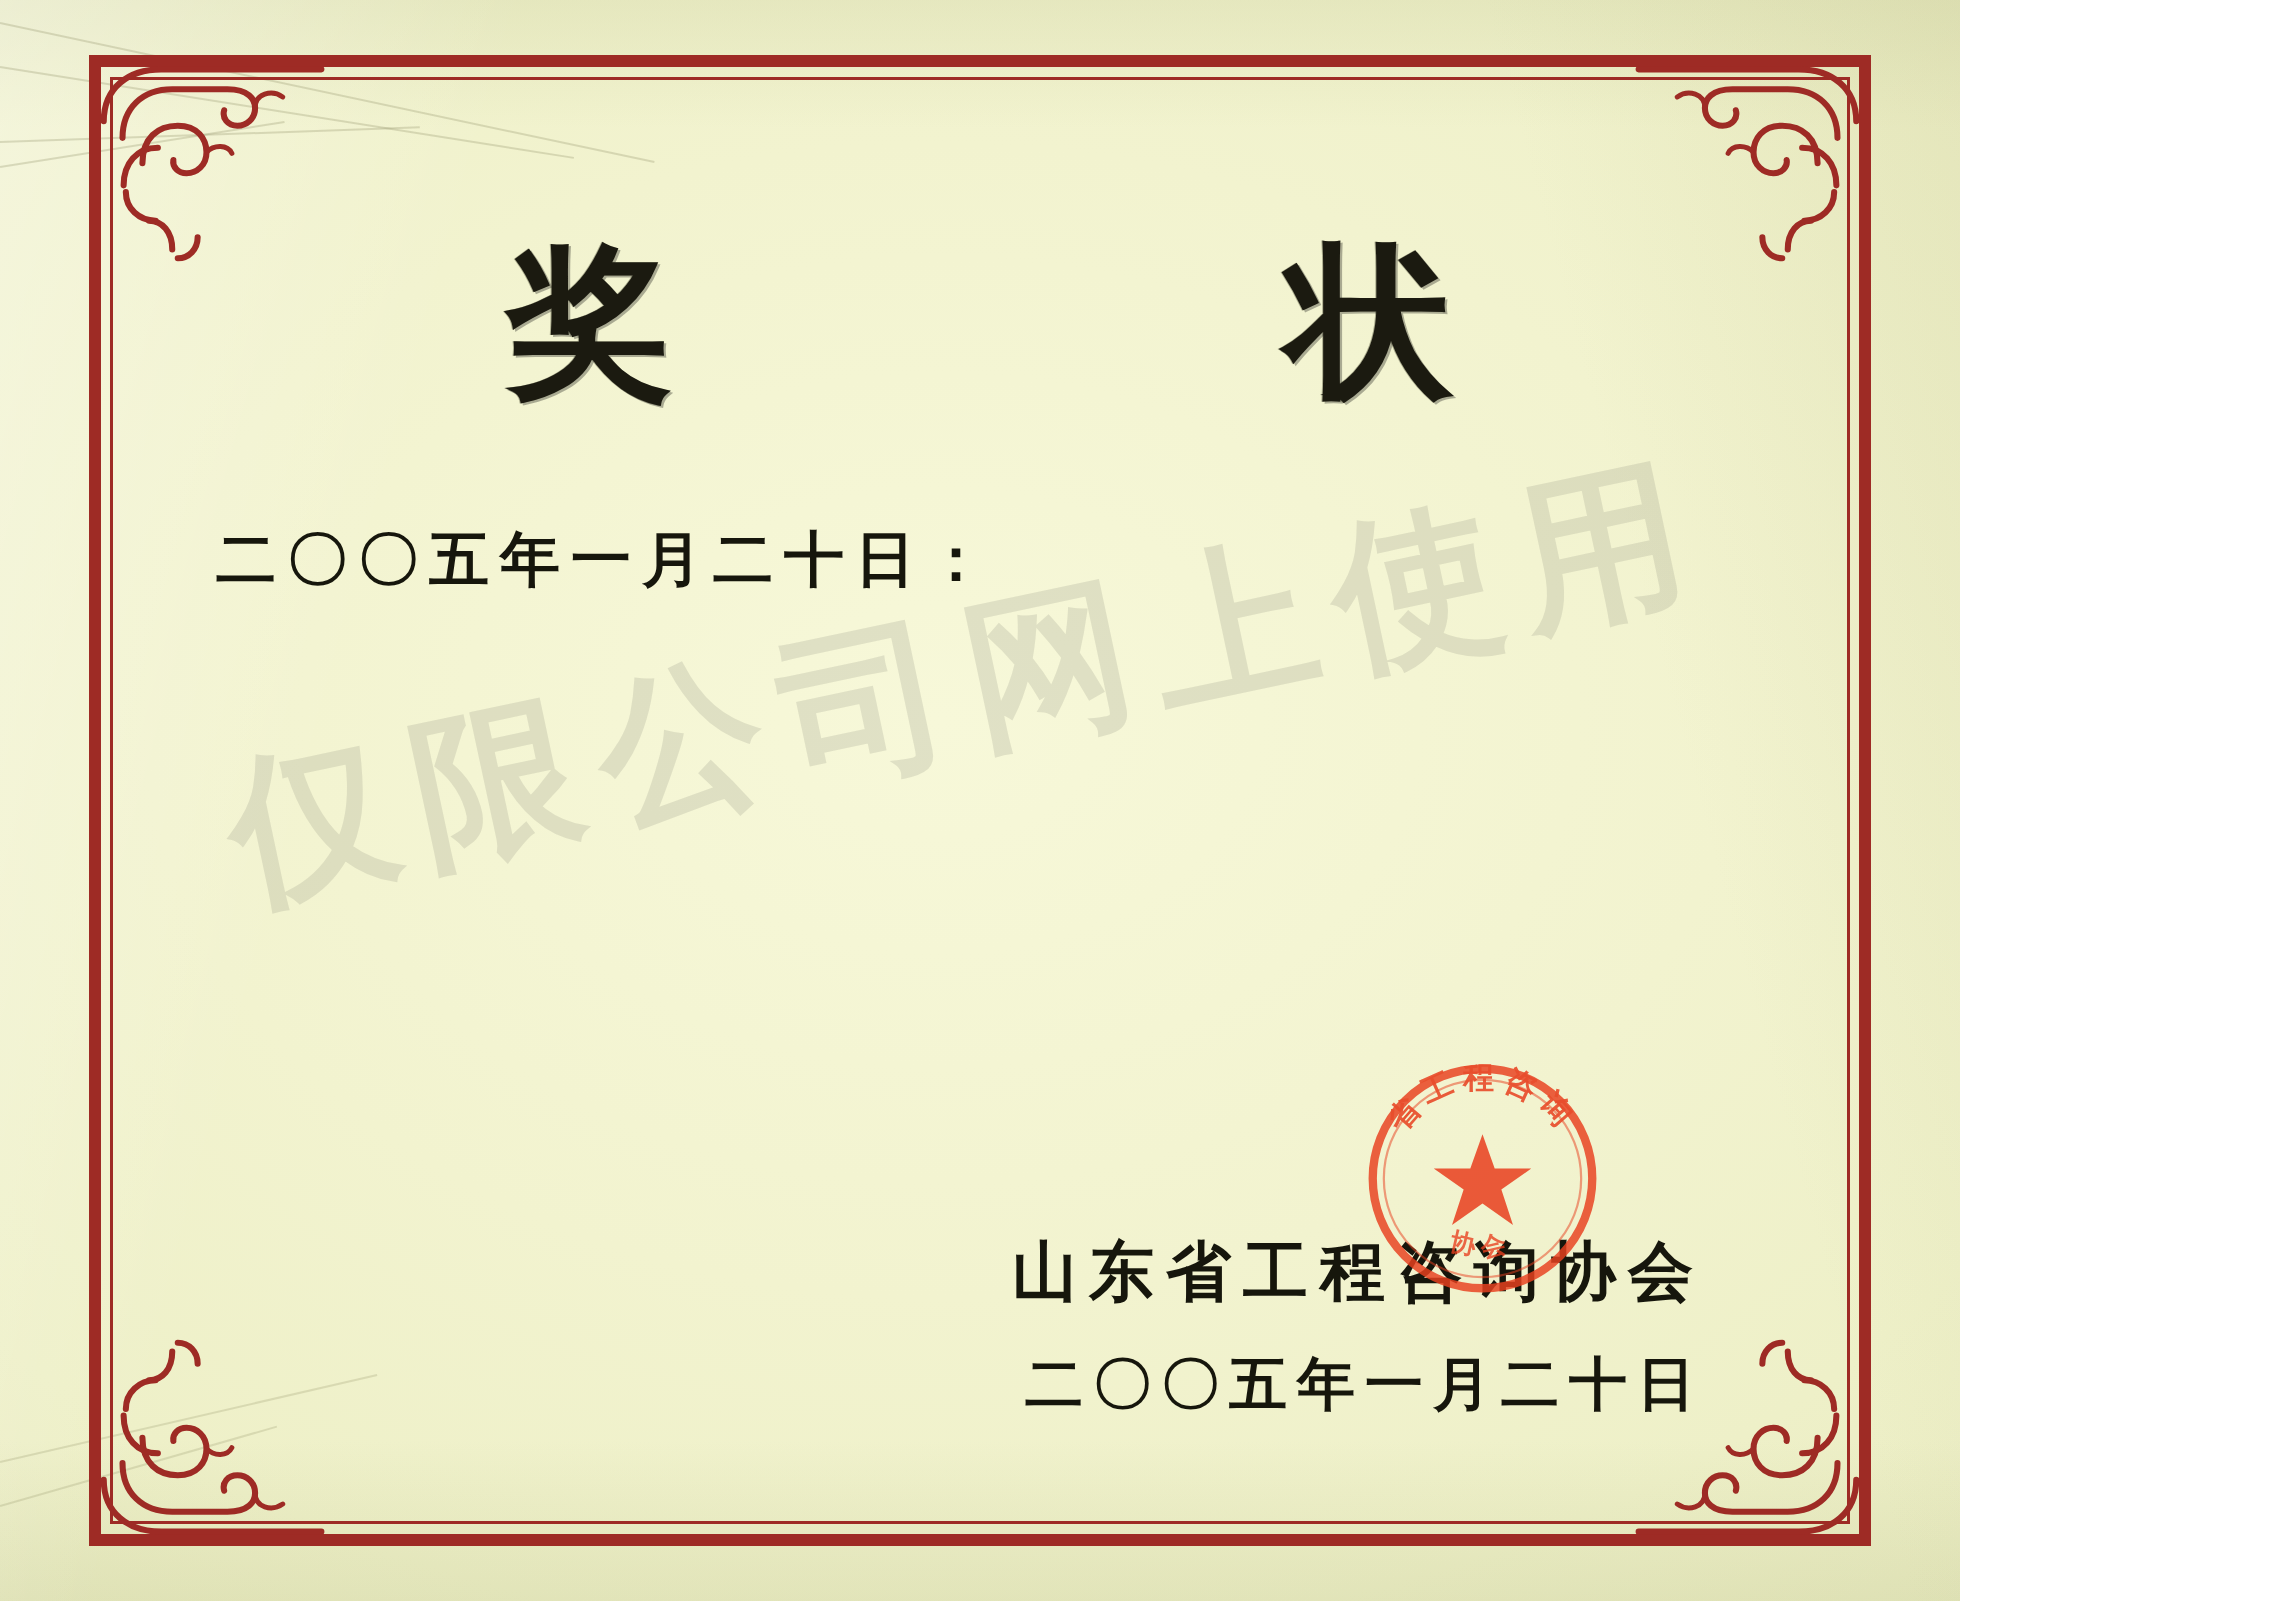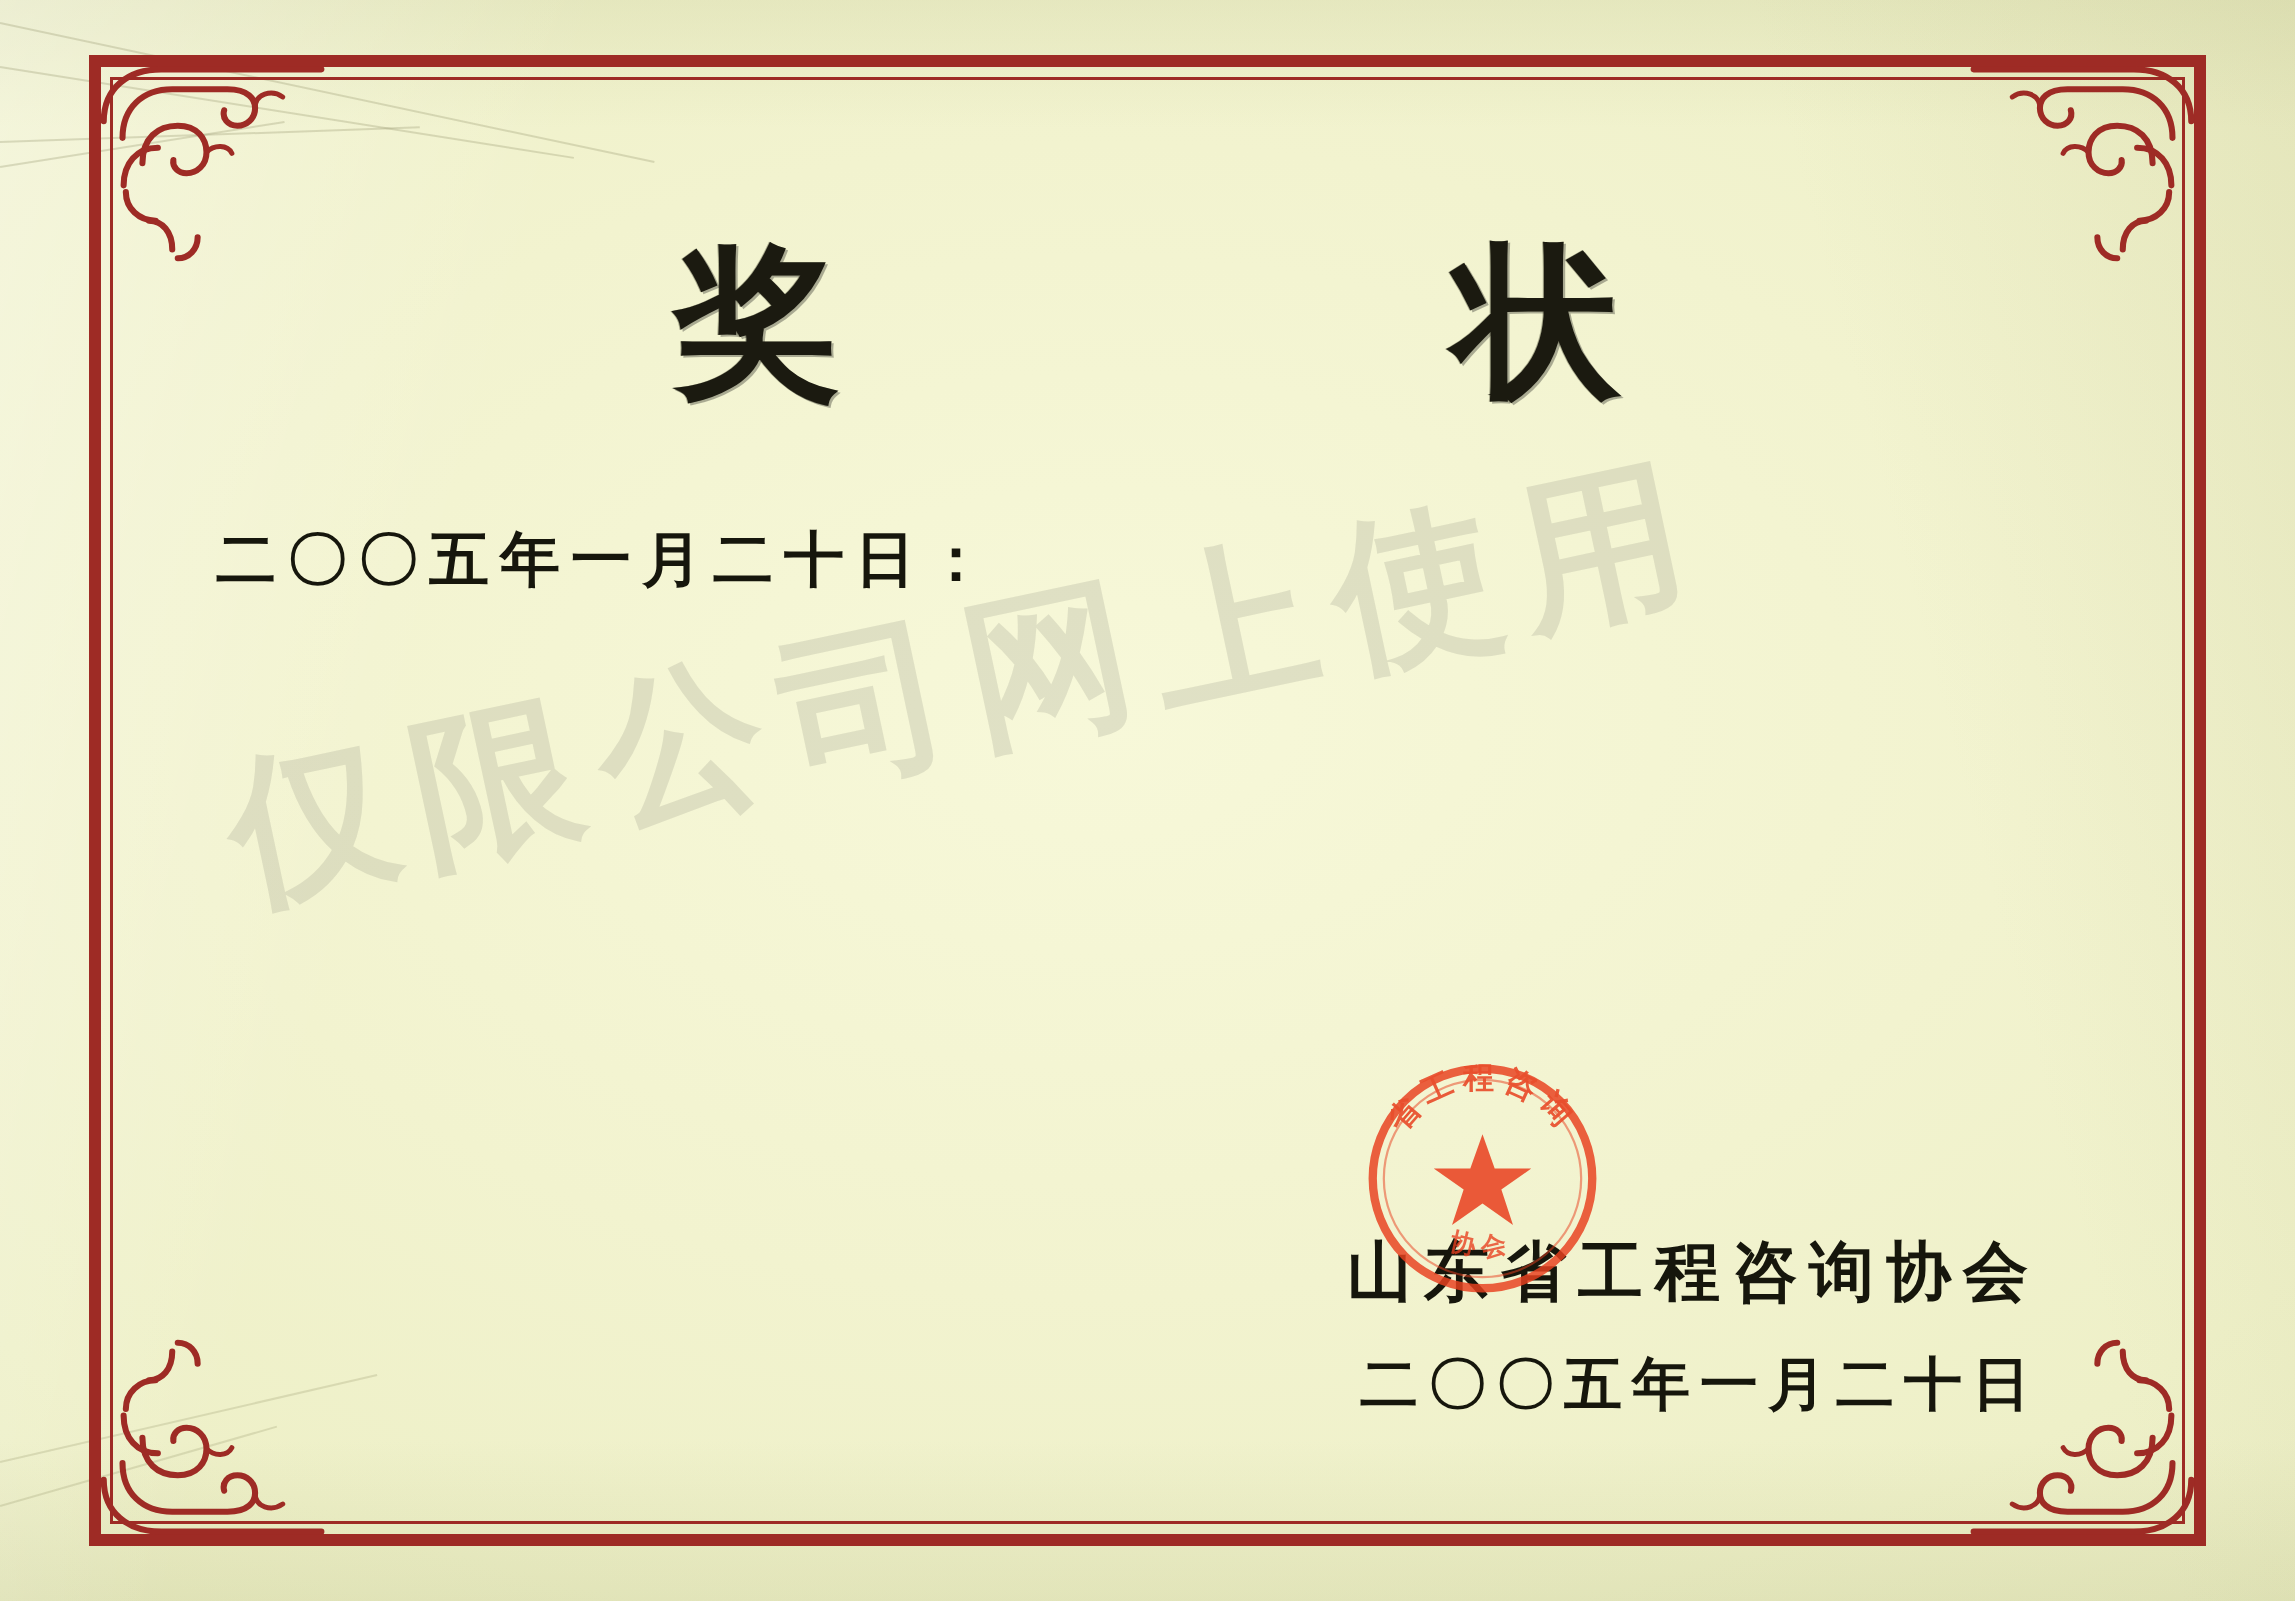--- a/index.html
+++ b/index.html
@@ -11,21 +11,21 @@
   body {
     width: 2295px;
     height: 1601px;
     overflow: hidden;
     font-family: "DejaVu Serif", serif;
   }
 
   
   #certificate-page {
     position: relative;
-    width: 2295px;
+    width: 1960px;
     height: 1601px;
     background:
       radial-gradient(ellipse 90% 80% at 48% 45%, #f7f8d9 0%, #f2f3cf 45%, #eef0c8 72%, #e8eac0 100%);
   }
 
   
   #paper-tone {
     position: absolute;
     inset: 0;
     background:

